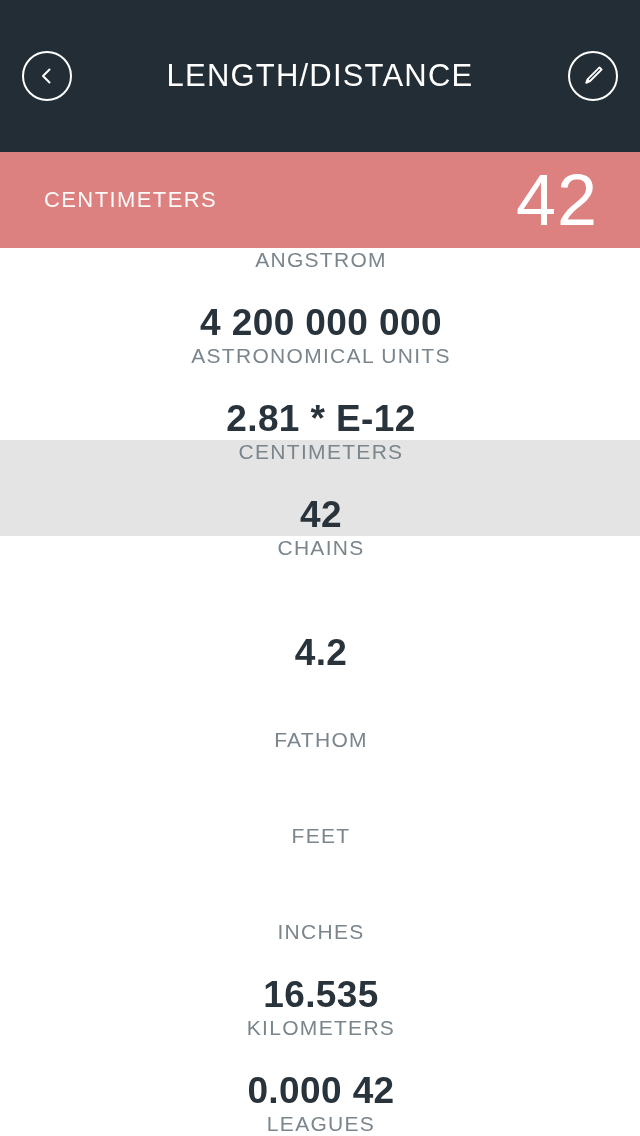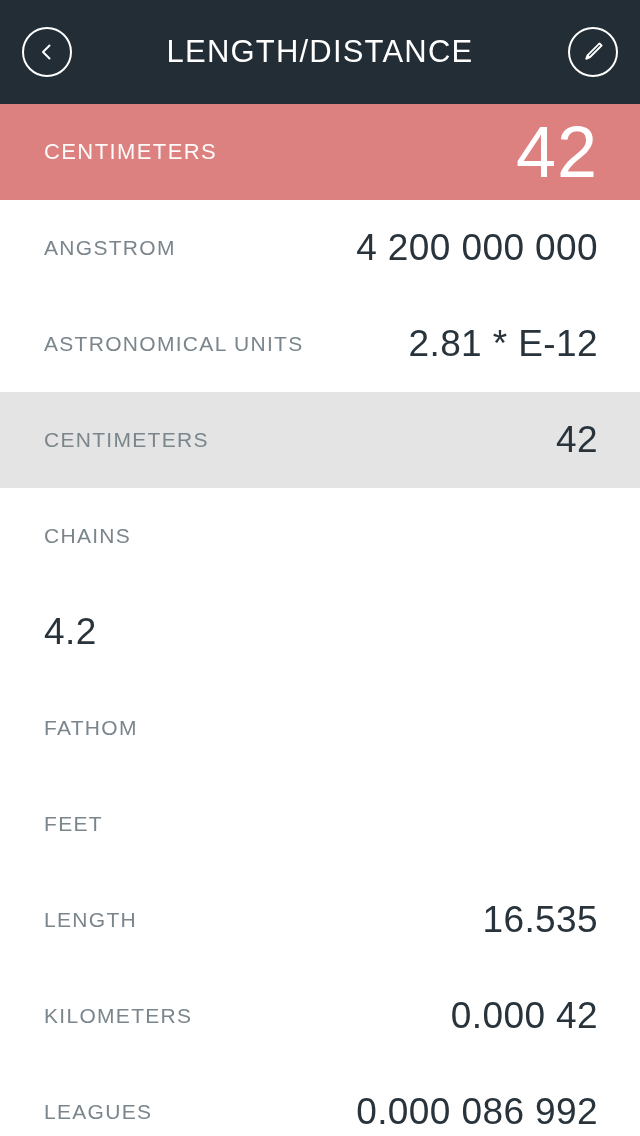--- a/index.html
+++ b/index.html
@@ -14,21 +14,21 @@
   #app {
     position:relative;
     width:640px; height:1136px;
     background:#ffffff;
     overflow:hidden;
   }
 
   
   .navbar {
     position:relative;
-    height:104px;
+    height:152px;
     background:#222d35;
     display:flex;
     align-items:center;
     justify-content:space-between;
     padding:0 22px;
   }
 
   .nav-btn {
     width:50px; height:50px;
     border:2px solid #ffffff;
@@ -88,36 +88,37 @@
   }
 
   .unit-row {
     height:96px;
     display:flex;
     align-items:center;
     justify-content:space-between;
     padding:0 42px 0 44px;
     background:#ffffff;
     cursor:pointer;
+    flex-direction:column;
   }
 
   .unit-row.selected { background:#e4e4e4; }
 
   .unit-label {
     color:#7a858c;
     font-size:21px;
     font-weight:300;
     letter-spacing:1.3px;
     white-space:nowrap;
   }
 
   .unit-value {
     color:#28333b;
     font-size:37px;
-    font-weight:400;
+    font-weight:700;
     letter-spacing:0.4px;
     white-space:nowrap;
     text-align:right;
   }
 
   .unit-row.selected .unit-label { color:#7a858c; }
   .unit-row.selected .unit-value { color:#28333b; }
 </style>
 </head>
 <body>
@@ -171,21 +172,21 @@
       <div class="unit-row">
         <span class="unit-value">4.2</span>
       </div>
       <div class="unit-row">
         <span class="unit-label">FATHOM</span>
       </div>
       <div class="unit-row">
         <span class="unit-label">FEET</span>
       </div>
       <div class="unit-row">
-        <span class="unit-label">LENGTH</span>
+        <span class="unit-label">INCHES</span>
         <span class="unit-value">16.535</span>
       </div>
       <div class="unit-row">
         <span class="unit-label">KILOMETERS</span>
         <span class="unit-value">0.000 42</span>
       </div>
       <div class="unit-row">
         <span class="unit-label">LEAGUES</span>
         <span class="unit-value">0.000 086 992</span>
       </div>

